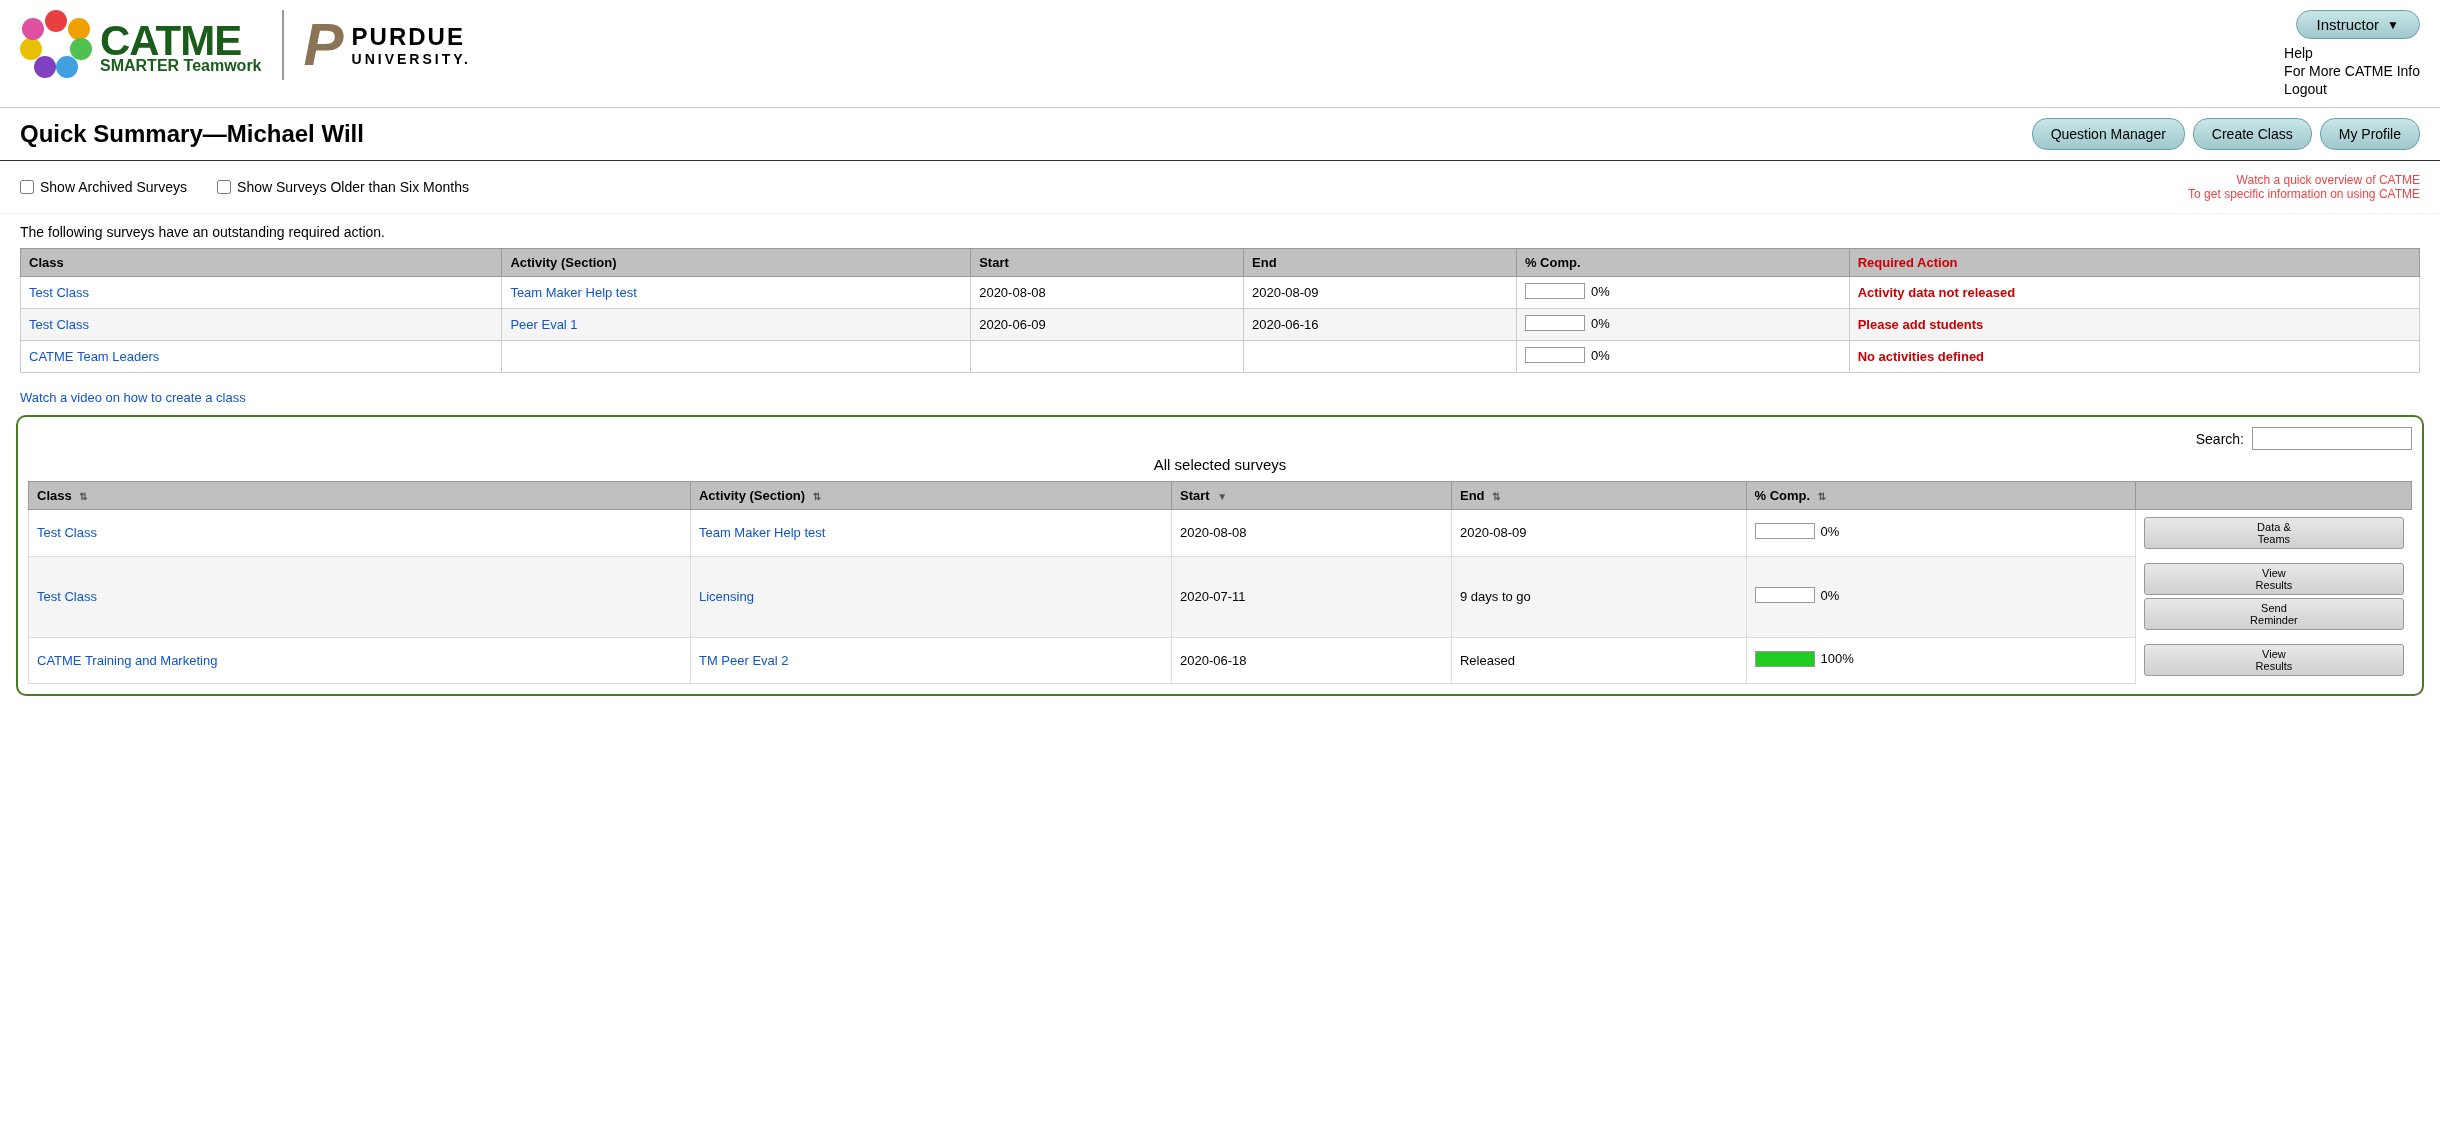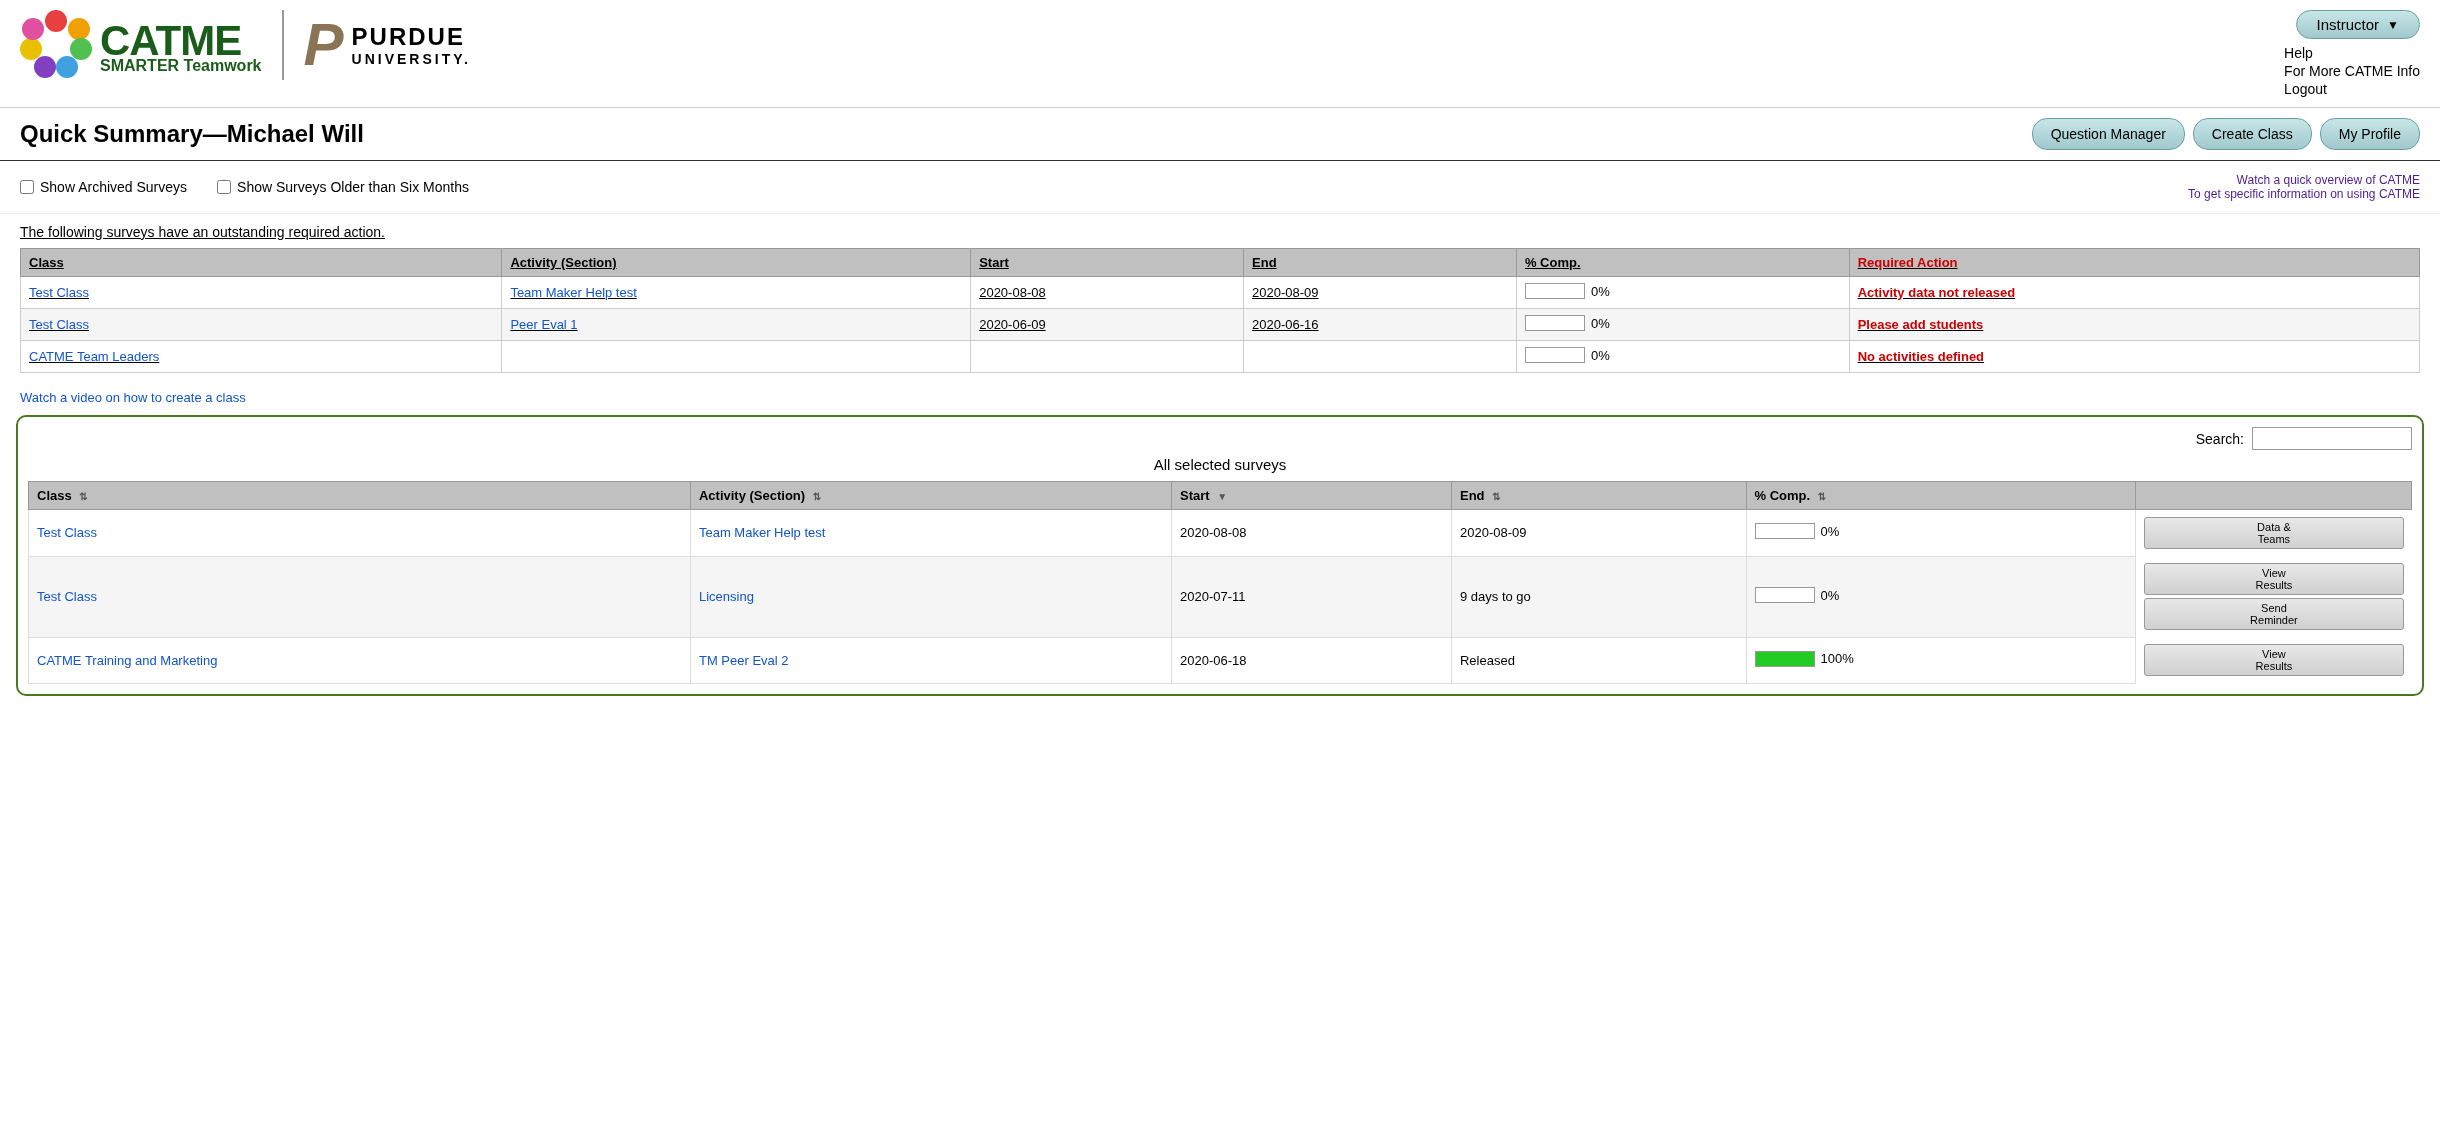--- a/index.html
+++ b/index.html
@@ -25,24 +25,24 @@
     .title-row { display: flex; align-items: center; padding: 10px 20px; border-bottom: 1px solid #333; }
     .page-title { font-size: 24px; font-weight: bold; }
     .title-buttons { margin-left: auto; display: flex; gap: 8px; }
     .action-btn { background: linear-gradient(to bottom, #c8e6e8, #a0c8cc); border: 1px solid #6a9fa8; border-radius: 15px; padding: 7px 18px; font-size: 14px; cursor: pointer; white-space: nowrap; }
 
     
     .filters-row { padding: 12px 20px; display: flex; align-items: center; gap: 30px; border-bottom: 1px solid #eee; position: relative; }
     .filter-item { display: flex; align-items: center; gap: 6px; font-size: 14px; }
     .filter-item input[type="checkbox"] { width: 14px; height: 14px; }
     .quick-links { margin-left: auto; text-align: right; }
-    .quick-links a { color: #4c1d95; font-size: 12px; text-decoration: none; display: block; }
-
-    
-    .section { padding: 10px 20px; text-decoration: underline; }
+    .quick-links a { color: #ef4444; font-size: 12px; text-decoration: none; display: block; }
+
+    
+    .section { padding: 10px 20px; }
     .section-text { font-size: 14px; margin-bottom: 8px; }
 
     table { width: 100%; border-collapse: collapse; font-size: 13px; }
     .summary-table th { background: #c0c0c0; border: 1px solid #999; padding: 6px 8px; text-align: left; font-weight: bold; }
     .summary-table td { border: 1px solid #ccc; padding: 6px 8px; background: #fff; }
     .summary-table tr:nth-child(even) td { background: #f5f5f5; }
 
     .link-blue { color: #1155cc; text-decoration: none; }
     .link-red-bold { color: #cc0000; font-weight: bold; text-decoration: none; }
 

